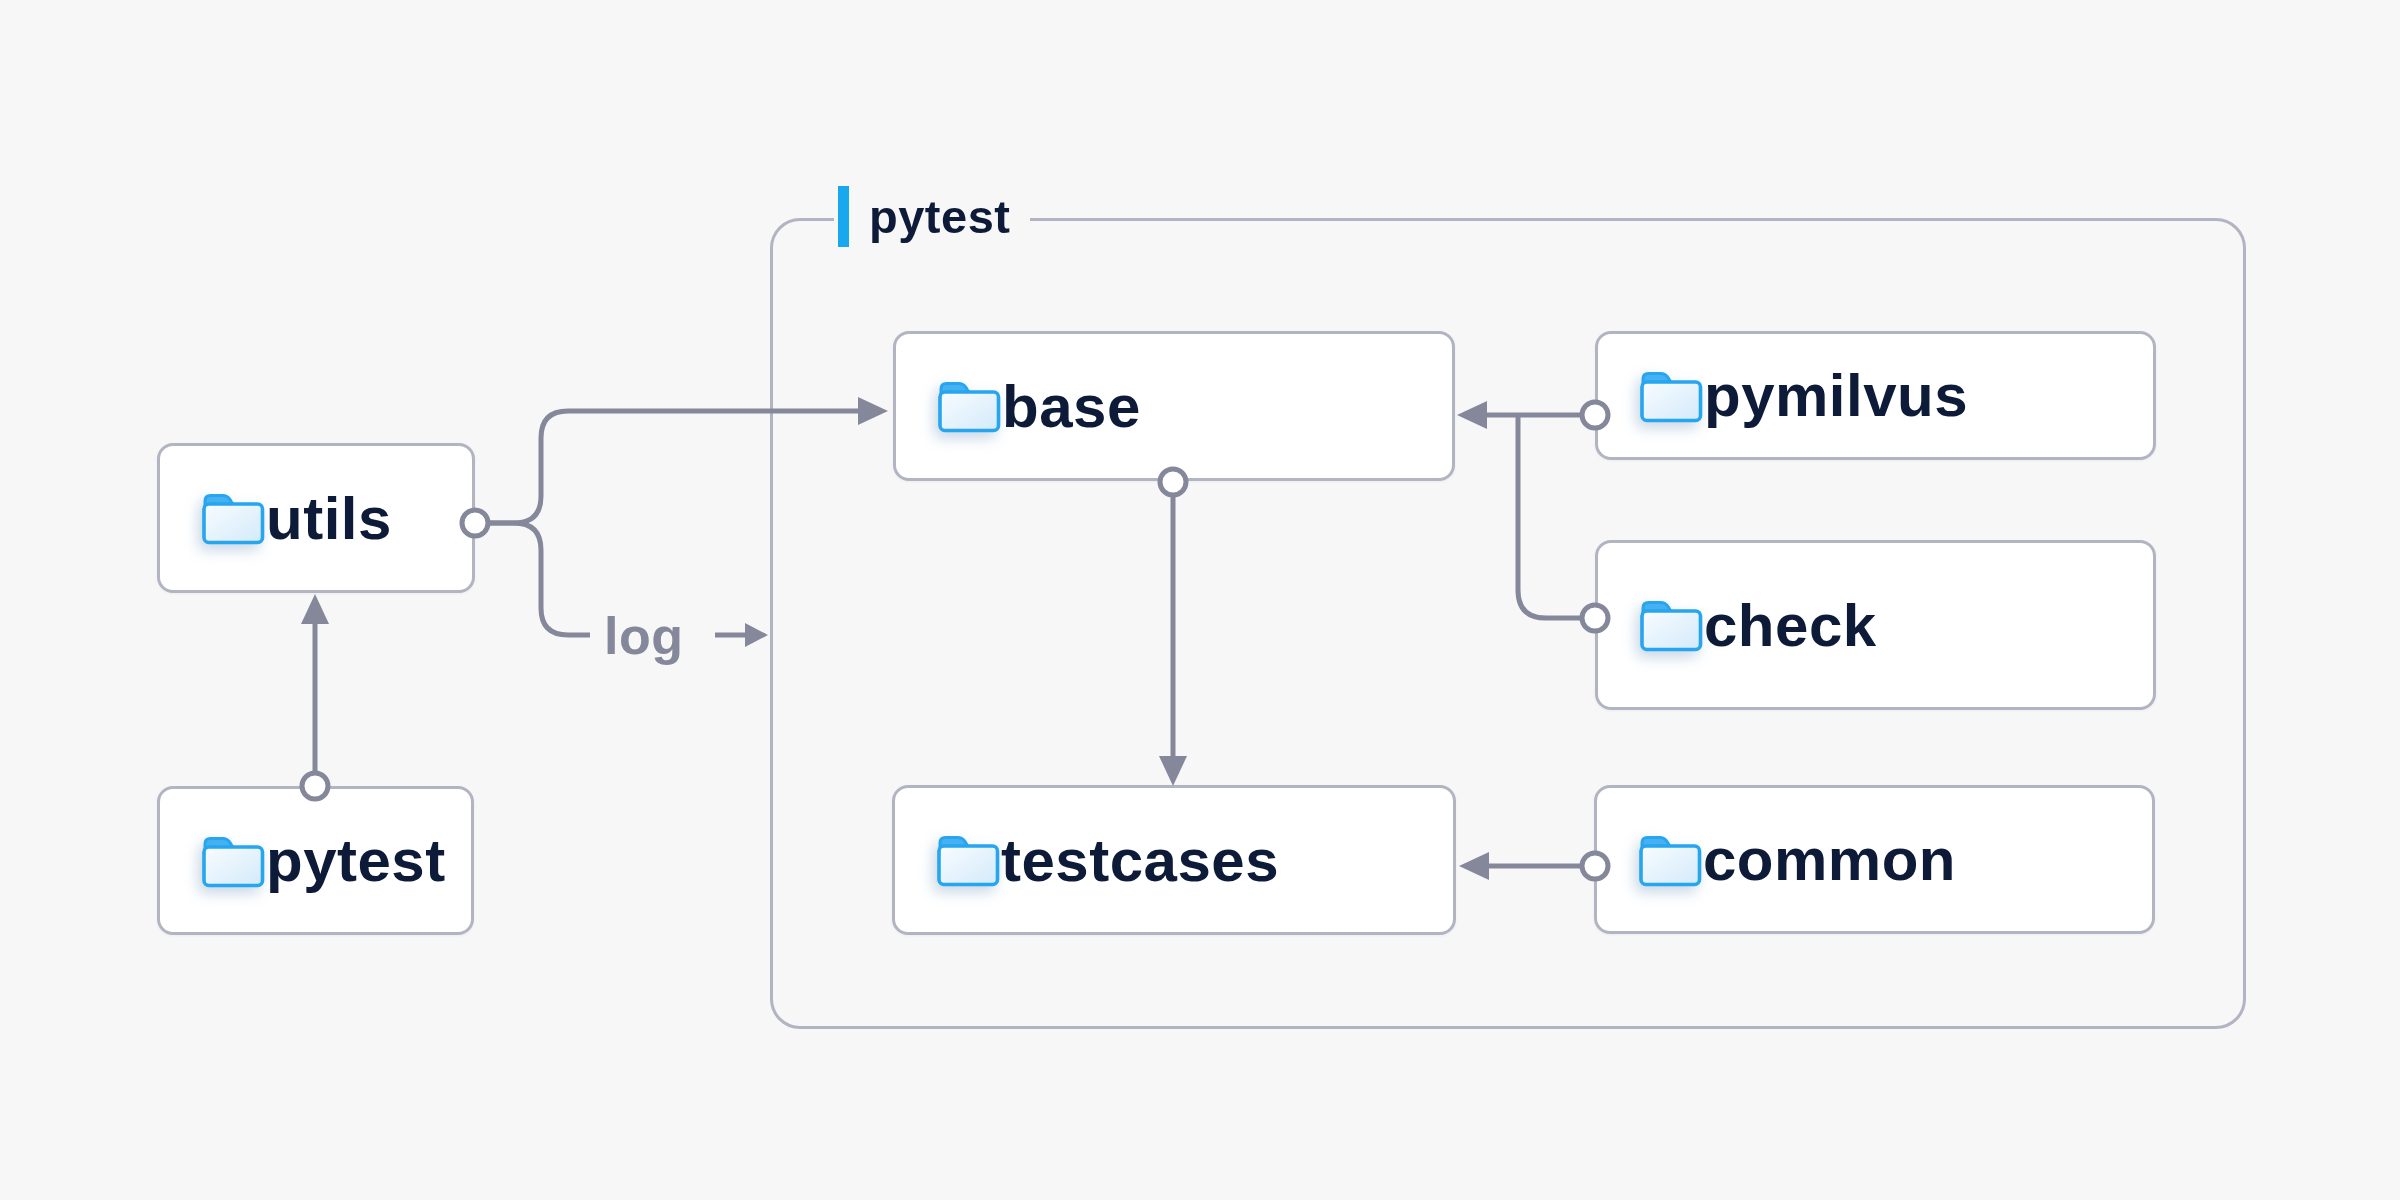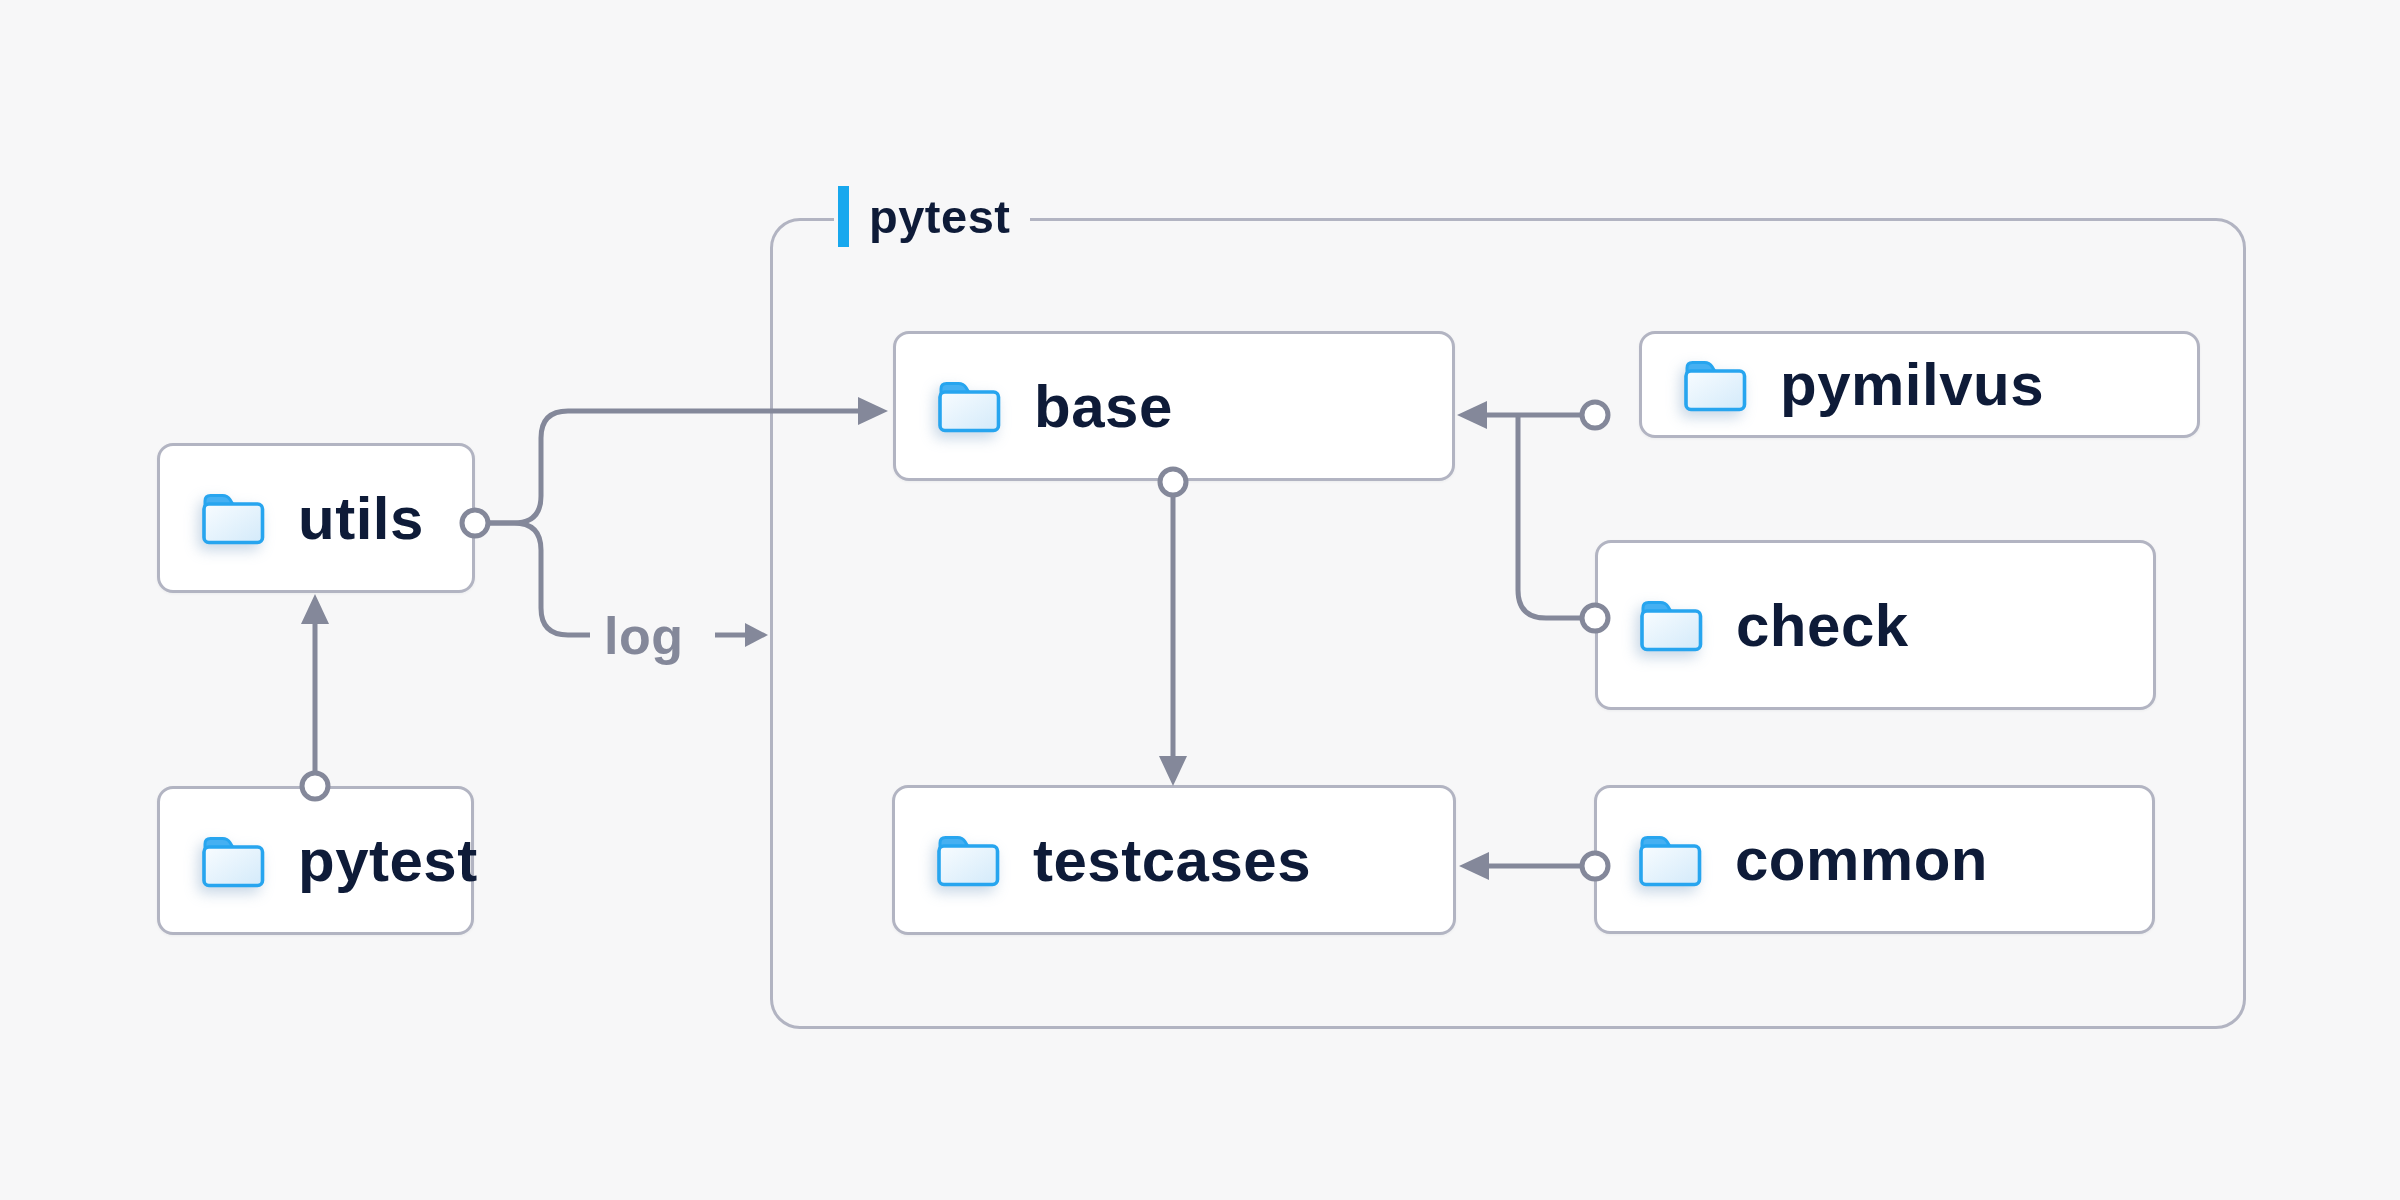--- a/index.html
+++ b/index.html
@@ -13,21 +13,21 @@
   }
   .group-label{
     position:absolute;left:834px;top:186px;height:61px;
     display:flex;align-items:center;background:#f7f7f8;
     padding:0 20px 0 4px;z-index:3;
   }
   .accent-bar{width:11px;height:61px;background:#18a8ee;margin-right:20px;}
   .group-title{font-size:47px;font-weight:700;color:#0e1b38;letter-spacing:.5px;}
   .node{
     position:absolute;background:#ffffff;border:3px solid #b2b4c2;border-radius:16px;
-    box-sizing:border-box;display:flex;align-items:center;gap:32px;padding-left:40px;
+    box-sizing:border-box;display:flex;align-items:center;padding-left:40px;
     box-shadow:0 1px 3px rgba(20,30,60,.05);z-index:2;
   }
   .node-label{font-size:60px;font-weight:700;color:#0e1b38;letter-spacing:.5px;}
   .folder{display:flex;filter:drop-shadow(-4px 6px 7px rgba(110,150,190,.38));}
   .log-label{
     position:absolute;left:604px;top:606px;z-index:2;
     font-size:52px;font-weight:700;color:#84889a;letter-spacing:.5px;
   }
   .overlay{position:absolute;left:0;top:0;z-index:4;pointer-events:none;}
 </style>
@@ -74,21 +74,21 @@
   <div class="node" style="left:893px;top:331px;width:562px;height:150px">
     <span class="folder">
       <svg width="66" height="56" viewBox="0 0 66 56">
         <path d="M5 17 V 11 Q 5 5.5 10.5 5.5 H 22.5 Q 27.5 5.5 30 9.5 L 34.5 17 Z" fill="#45b0f2" stroke="#27a5ef" stroke-width="3" stroke-linejoin="round"></path>
         <rect x="4" y="14" width="58.5" height="38.5" rx="5" fill="url(#folderGrad)" stroke="#27a5ef" stroke-width="3.6"></rect>
       </svg>
     </span>
     <span class="node-label">base</span>
   </div>
 
-  <div class="node" style="left:1639px;top:331px;width:561px;height:107px">
+  <div class="node" style="left:1595px;top:331px;width:561px;height:129px">
     <span class="folder">
       <svg width="66" height="56" viewBox="0 0 66 56">
         <path d="M5 17 V 11 Q 5 5.5 10.5 5.5 H 22.5 Q 27.5 5.5 30 9.5 L 34.5 17 Z" fill="#45b0f2" stroke="#27a5ef" stroke-width="3" stroke-linejoin="round"></path>
         <rect x="4" y="14" width="58.5" height="38.5" rx="5" fill="url(#folderGrad)" stroke="#27a5ef" stroke-width="3.6"></rect>
       </svg>
     </span>
     <span class="node-label">pymilvus</span>
   </div>
 
   <div class="node" style="left:1595px;top:540px;width:561px;height:170px">

